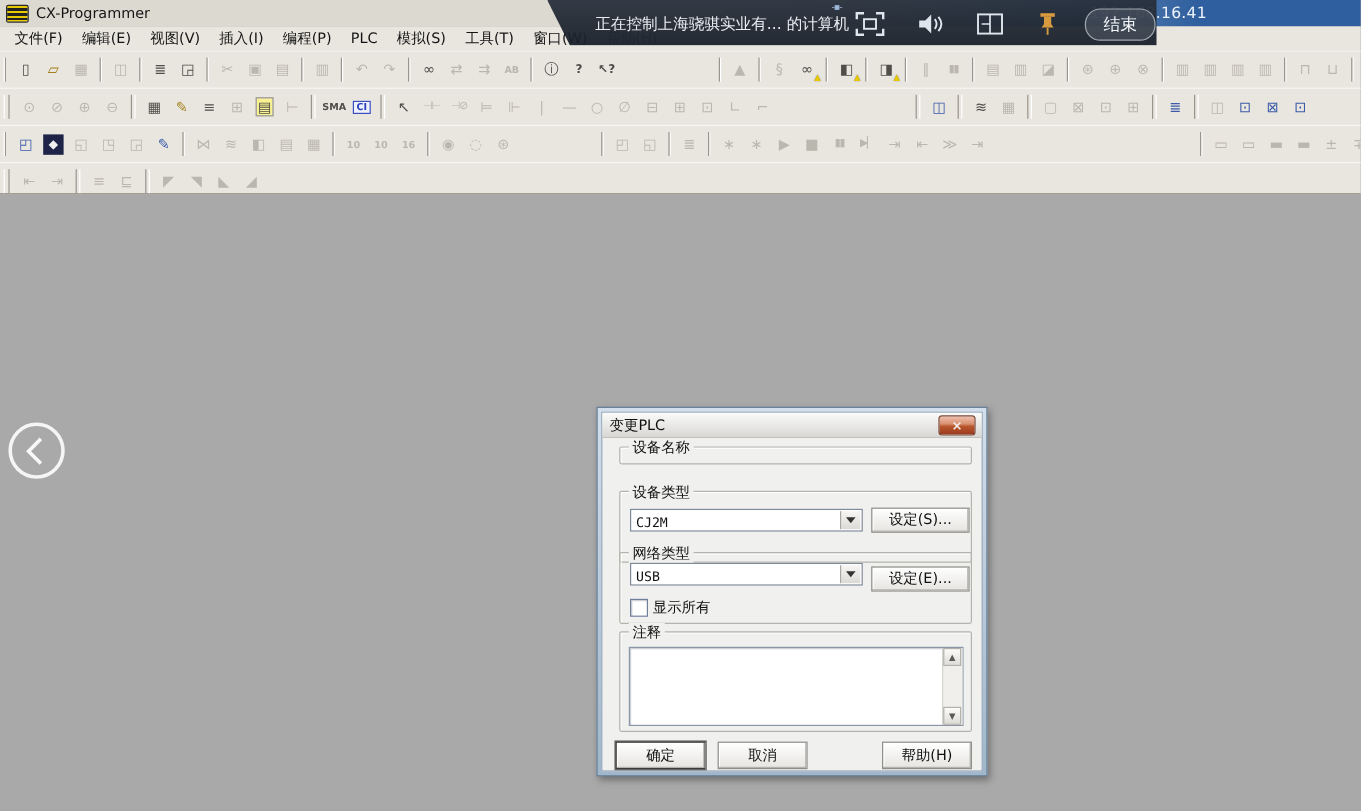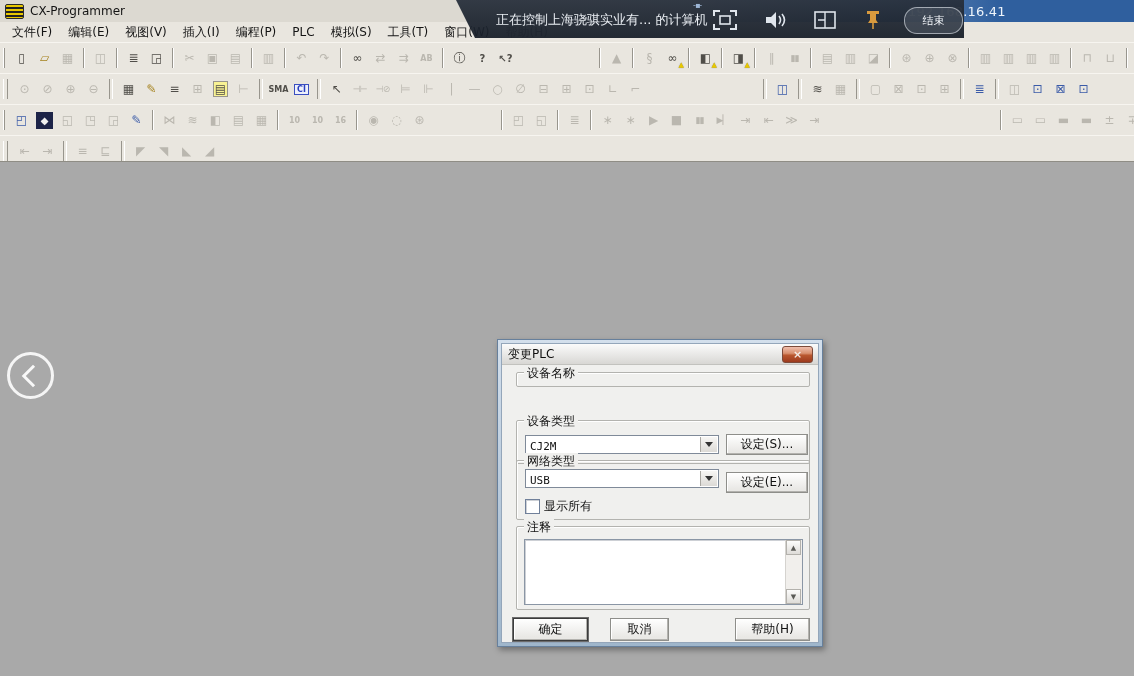--- a/index.html
+++ b/index.html
@@ -45,21 +45,21 @@
   .workarea{position:absolute;left:0;top:163px;width:1134px;height:513px;background:#a9a9a9;}
 
   
   .overlaybar{position:absolute;left:456px;top:0;width:508px;height:38px;z-index:6;
     background:linear-gradient(180deg,rgba(40,48,60,.94),rgba(23,30,40,.94));
     clip-path:polygon(0 0,100% 0,100% 100%,19px 100%);color:#e9edf2;}
   .ov-status{position:absolute;left:40px;top:11px;font-size:13px;white-space:nowrap;}
   .ov-handle{position:absolute;left:237px;top:1px;font-size:8px;color:#9db6d6;letter-spacing:-1px;}
   .ov-ic{position:absolute;top:7px;width:28px;height:25px;display:flex;align-items:center;justify-content:center;}
   .ov-end{position:absolute;left:448px;top:7px;width:57px;height:25px;border:1px solid rgba(228,233,240,.6);
-    border-radius:13px;background:rgba(125,135,150,.28);font-size:11px;color:#f3f6fa;
+    border-radius:13px;background:rgba(125,135,150,.28);font-size:14px;color:#f3f6fa;
     display:flex;align-items:center;justify-content:center;}
 
   
   .backbtn{position:absolute;left:7px;top:352px;width:47px;height:47px;border-radius:50%;
     border:3px solid rgba(255,255,255,.88);box-sizing:border-box;z-index:40;
     display:flex;align-items:center;justify-content:center;}
   .backbtn .chev{width:13px;height:13px;border-left:3px solid rgba(255,255,255,.92);
     border-bottom:3px solid rgba(255,255,255,.92);transform:rotate(45deg);margin-left:5px;}
 
   
@@ -593,21 +593,21 @@
       <div class="dlg-close">
         <span>×</span>
       </div>
     </div>
     <div class="dlg-body">
 
       <div class="grp" style="top:7px;height:15px">
         <span class="grp-label">设备名称</span>
       </div>
 
-      <div class="grp" style="top:55px;height:44px">
+      <div class="grp" style="top:44px;height:60px">
         <span class="grp-label">设备类型</span>
         <div class="combo" style="left:8px;top:14px;width:194px;height:19px">
           <span>CJ2M</span>
           <span class="drop">
               <i></i>
             </span>
         </div>
         <div class="btn" style="left:209px;top:13px;width:82px;height:21px">
           <span>设定(S)...</span>
         </div>
@@ -635,21 +635,21 @@
           <div class="ta-scroll">
             <div class="sbtn" style="top:0">▲</div>
             <div class="sbtn" style="bottom:0">▼</div>
           </div>
         </div>
       </div>
 
       <div class="btn default" style="left:11px;top:253px;width:75px;height:23px">
         <span>确定</span>
       </div>
-      <div class="btn" style="left:108px;top:253px;width:59px;height:23px">
+      <div class="btn" style="left:96px;top:253px;width:75px;height:23px">
         <span>取消</span>
       </div>
       <div class="btn" style="left:233px;top:253px;width:75px;height:23px">
         <span>帮助(H)</span>
       </div>
 
     </div>
   </div>
 </div>
 

